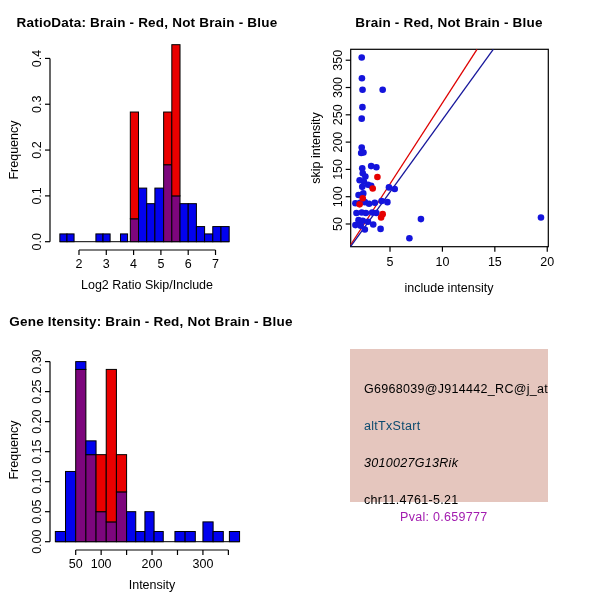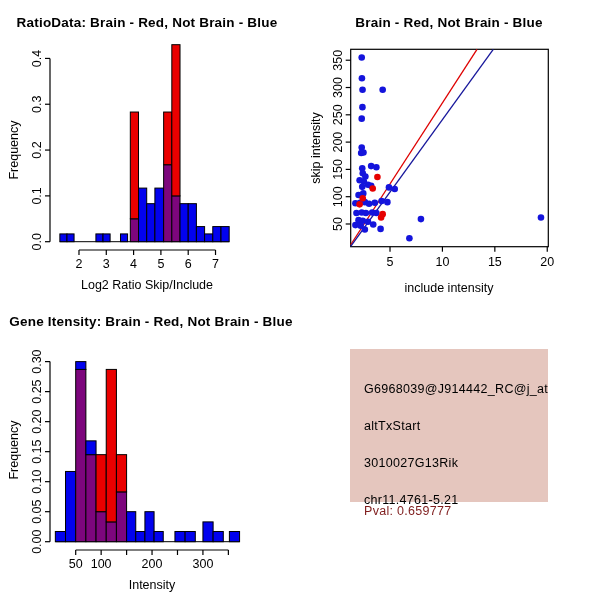--- a/index.html
+++ b/index.html
@@ -208,19 +208,19 @@
         <rect x="174.94054054054055" y="231.49494047619046" width="10.17837837837834" height="10.205059523809524" fill="#0202EE" stroke="#000000" stroke-width="1"></rect>
         <rect x="185.1189189189189" y="231.49494047619046" width="10.178378378378397" height="10.205059523809524" fill="#0202EE" stroke="#000000" stroke-width="1"></rect>
         <rect x="202.93108108108106" y="221.89017857142855" width="10.178378378378397" height="19.80982142857144" fill="#0202EE" stroke="#000000" stroke-width="1"></rect>
         <rect x="213.10945945945946" y="231.49494047619046" width="10.178378378378397" height="10.205059523809524" fill="#0202EE" stroke="#000000" stroke-width="1"></rect>
         <rect x="229.39486486486487" y="231.49494047619046" width="10.178378378378397" height="10.205059523809524" fill="#0202EE" stroke="#000000" stroke-width="1"></rect>
       </g>
   </svg>
 
   <div id="info-box" style="background: rgb(229, 198, 190);">
     <div class="info-line" style="top: 33px; color: rgb(0, 0, 0);">G6968039@J914442_RC@j_at</div>
-    <div class="info-line" style="top: 70px; color: #000000;">altTxStart</div>
-    <div class="info-line" style="top: 107px; color: rgb(0, 0, 0);">3010027G13Rik</div>
+    <div class="info-line" style="top: 70px; color: #0c4a6e;">altTxStart</div>
+    <div class="info-line" style="top: 107px; color: rgb(0, 0, 0); font-style: italic;">3010027G13Rik</div>
     <div class="info-line" style="top: 144px; color: rgb(0, 0, 0);">chr11.4761-5.21</div>
-    <div class="info-line" style="top: 155px; color: #7f1d1d;">Pval: 0.659777</div>
+    <div class="info-line" style="top: 161px; color: #a21caf; margin-left: 36px;">Pval: 0.659777</div>
   </div>
 
 </div>
 
 </body></html>

